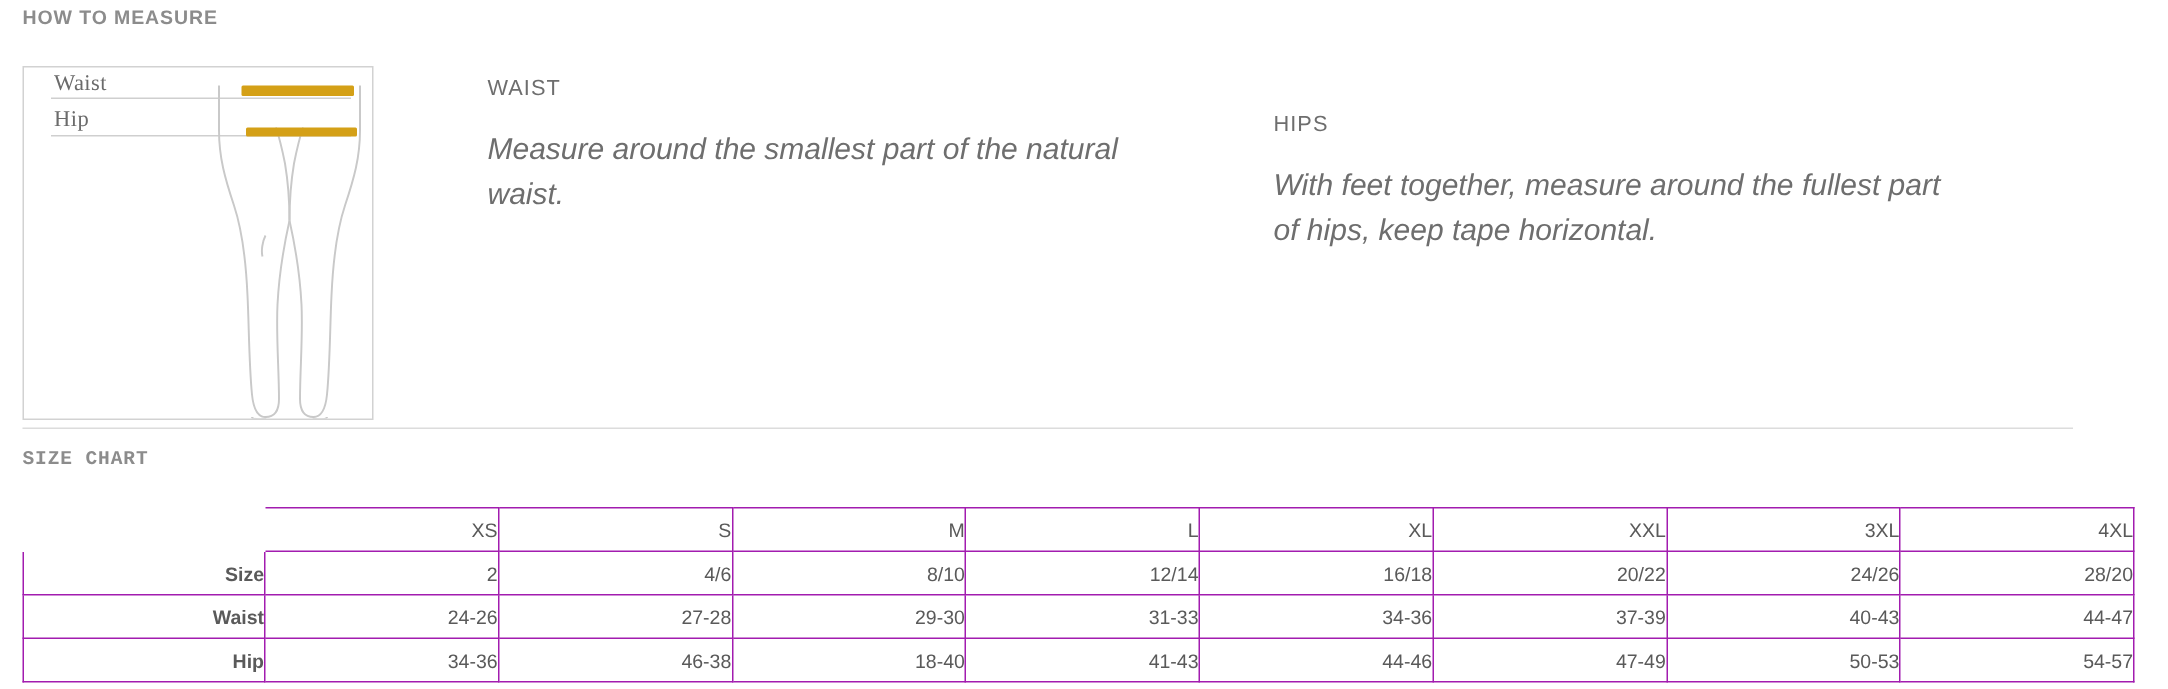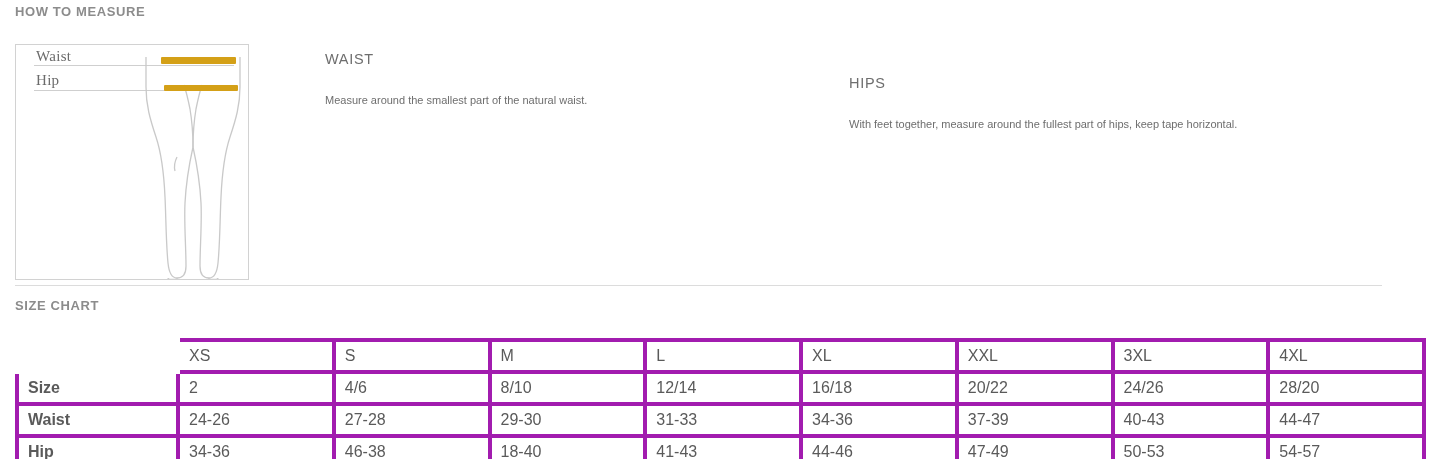--- a/index.html
+++ b/index.html
@@ -29,20 +29,21 @@
     letter-spacing: 0.6px;
     color: #8c8c8c;
   }
   #how-to-measure-heading {
     left: 15px;
     top: 4px;
   }
   #size-chart-heading {
     left: 15px;
     top: 298px;
+    font-family: Liberation Mono, monospace;
   }
 
   
   .measure-row {
     position: absolute;
     left: 0;
     top: 44px;
     width: 1445px;
     height: 240px;
   }
@@ -99,25 +100,26 @@
 
   .measure-title {
     font-size: 14.5px;
     color: #6e6e6e;
     letter-spacing: .7px;
     margin: 0 0 18px 0;
     line-height: 1;
     padding-top: 8px;
   }
   .measure-text {
-    font-size: 11px;
+    font-size: 20px;
     color: #6e6e6e;
     line-height: 30px;
     margin: 0;
     max-width: 460px;
+    font-style: italic;
   }
 
   
   .divider {
     position: absolute;
     left: 15px;
     top: 285px;
     width: 1367px;
     height: 1px;
     background: #dcdcdc;
@@ -130,25 +132,25 @@
     top: 338px;
     width: 1407px;
   }
   table.size-chart {
     border-collapse: collapse;
     width: 1407px;
     table-layout: fixed;
   }
   table.size-chart th,
   table.size-chart td {
-    border: 4px solid #a21caf;
-    font-size: 16px;
+    border: 1px solid #a21caf;
+    font-size: 13px;
     font-weight: normal;
     color: #5a5a5a;
-    text-align: left;
+    text-align: right;
     padding: 0 0 0 9px;
     height: 28px;
     vertical-align: middle;
     background: #ffffff;
   }
   table.size-chart col.label-col { width: 161px; }
   table.size-chart col.data-col  { width: 155.75px; }
   table.size-chart thead th.corner {
     border-left-color: transparent;
     border-top-color: transparent;

